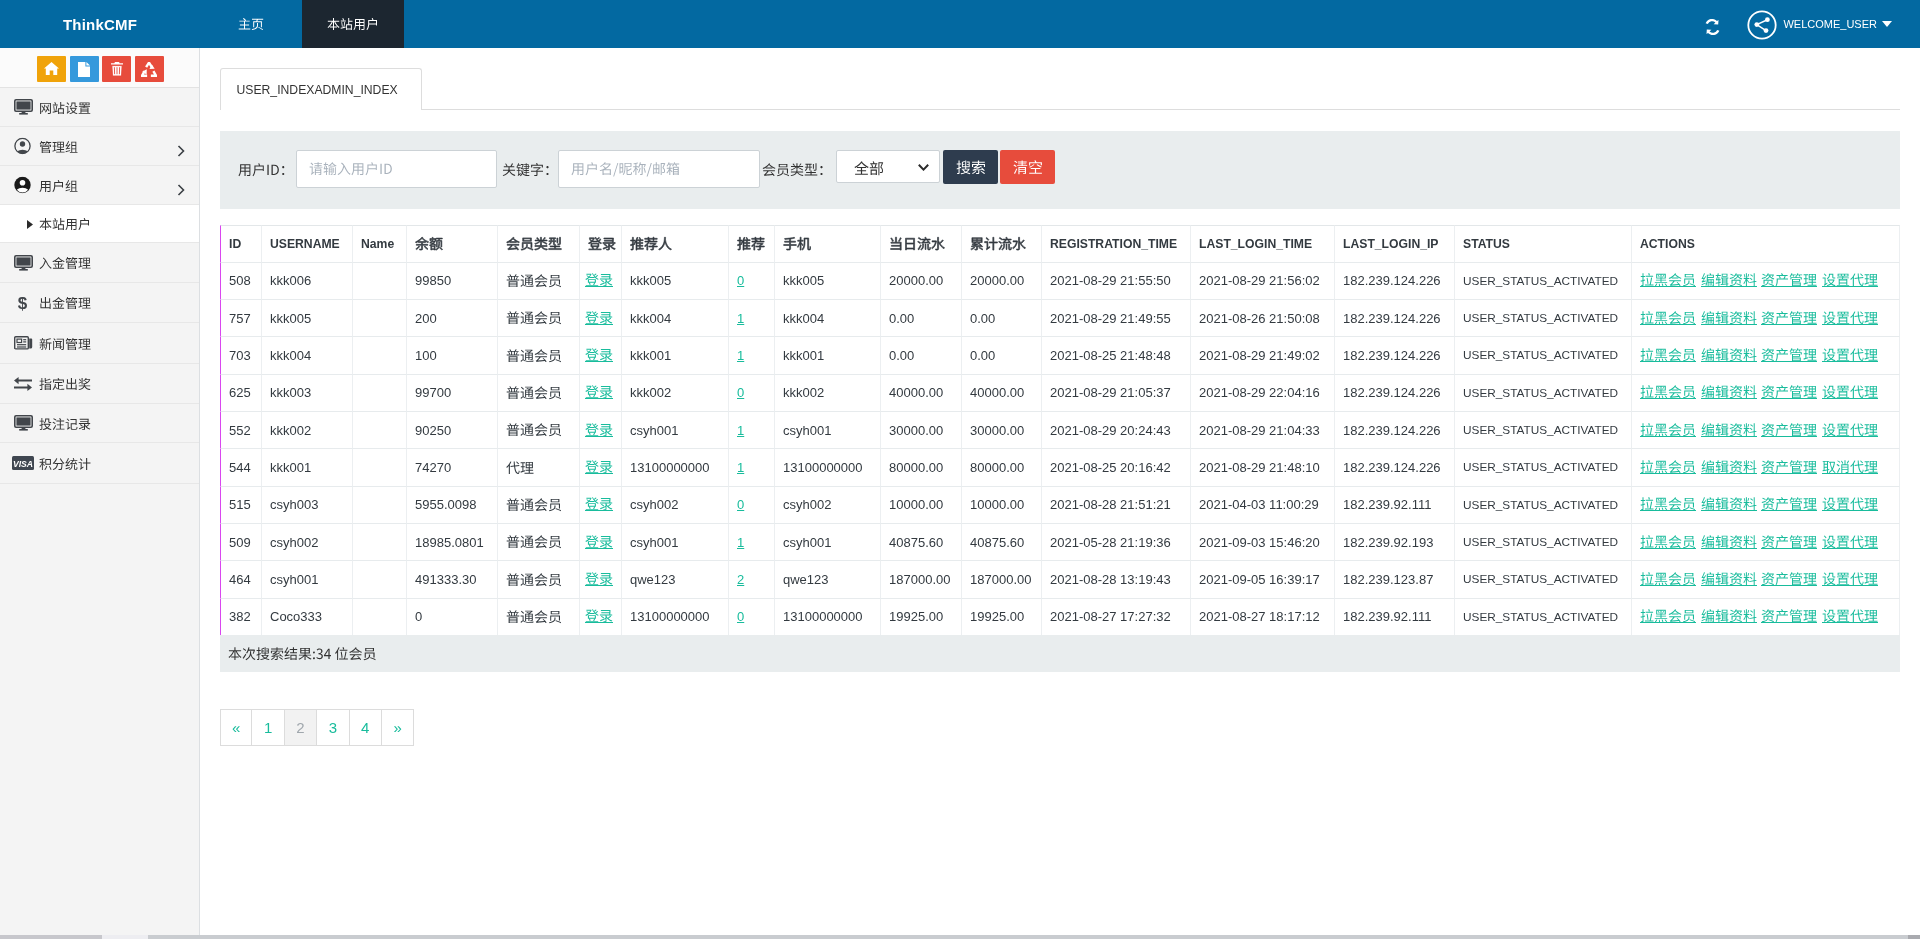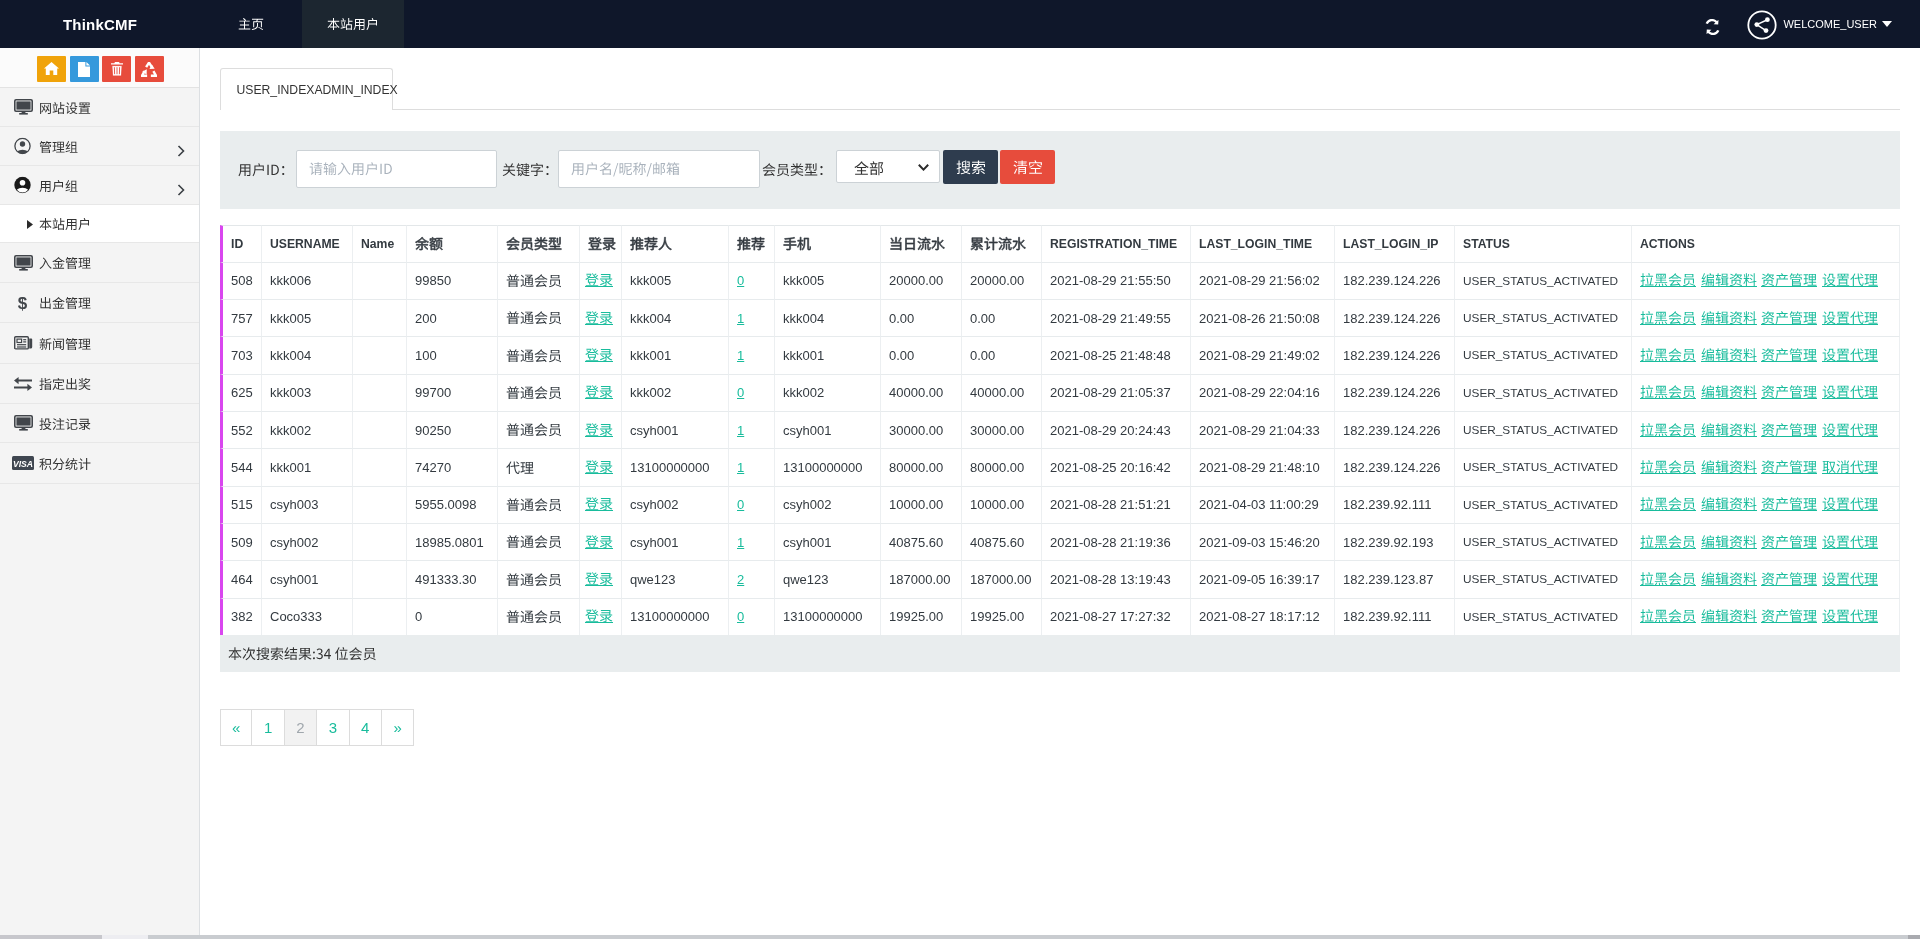--- a/index.html
+++ b/index.html
@@ -1,50 +1,50 @@
 <!DOCTYPE html>
 <html><head><meta charset="utf-8">
 <style>
 * { margin:0; padding:0; box-sizing:border-box; }
 html,body { width:1920px; height:939px; overflow:hidden; background:#fff;
   font-family:"Liberation Sans",sans-serif; }
 #page { position:relative; width:1920px; height:939px; background:#fff; color:#333a40; }
 svg { vertical-align:middle; }
 .abs { position:absolute; }
 
-#nav { position:absolute; left:0; top:0; width:1920px; height:48px; background:#0f172a; }
+#nav { position:absolute; left:0; top:0; width:1920px; height:48px; background:#0369a1; }
 #logo { position:absolute; left:0; top:0; width:200px; height:48px; display:flex; align-items:center; justify-content:center;
   color:#fff; font-size:15px; font-weight:bold; letter-spacing:0.2px;}
 .navli { position:absolute; top:0; height:48px; display:flex; align-items:center; justify-content:center; color:#fff; }
 
 #side { position:absolute; left:0; top:48px; width:200px; height:887px; background:#f4f4f4; border-right:1px solid #dcdfe2; }
 #btnrow { position:absolute; left:0; top:0; width:199px; height:40px; background:#fbfbfb; border-bottom:1px solid #e3e3e3; }
 .cbtn { position:absolute; top:8px; width:29px; height:26px; display:flex; align-items:center; justify-content:center; border-radius:1px;}
 .mitem { position:relative; width:199px; height:40px; border-bottom:1px solid #e7e7e7; background:#f4f4f4; }
 .mitem.sub { background:#fff; }
 .mi { position:absolute; top:50%; transform:translateY(-50%); }
 .mtx { position:absolute; left:39px; top:50%; transform:translateY(-50%); color:#333; }
 .chwrap { position:absolute; right:14px; top:14px; }
 #menu { position:absolute; left:0; top:40px; }
 
 #tabline { position:absolute; left:220px; top:109px; width:1680px; height:1px; background:#ddd; }
-#tab { position:absolute; left:220px; top:68px; width:173px; height:42px; background:#fff; border:1px solid #ddd; border-bottom:none;
+#tab { position:absolute; left:220px; top:68px; width:202px; height:42px; background:#fff; border:1px solid #ddd; border-bottom:none;
   display:flex; align-items:center; padding-left:15.5px; font-size:12.2px; color:#333; border-radius:3px 3px 0 0;}
 
 #band { position:absolute; left:220px; top:131px; width:1680px; height:77.5px; background:#e9edee; }
 .lab { position:absolute; top:0; height:77px; display:flex; align-items:center; color:#333; }
 .inp { position:absolute; top:19px; height:38px; background:#fff; border:1px solid #ccd2d6; border-radius:2px; display:flex; align-items:center; padding-left:12px; color:#a9b2bc; }
 #sel { position:absolute; left:616px; top:19px; width:104px; height:33px; background:#fff; border:1px solid #ccd2d6; border-radius:2px; color:#333; }
 .btn { position:absolute; top:19px; width:55px; height:34px; border-radius:2px; display:flex; align-items:center; justify-content:center; color:#fff; }
 
 #tbl { position:absolute; left:220px; top:224.6px; border-collapse:separate; border-spacing:0; table-layout:fixed; width:1680px; font-size:13px; color:#333a40; }
 #tbl th, #tbl td { border-bottom:1px solid #e7ebed; border-right:1px solid #eceff1; padding:0 0 0 8px; overflow:hidden; white-space:nowrap; vertical-align:middle; font-weight:normal; text-align:left; }
 #tbl th { border-top:1px solid #e3e7e9; height:38px; font-weight:bold; font-size:12.2px; }
 #tbl td { height:37.33px; }
-#tbl th:first-child, #tbl td:first-child { border-left:3px solid #d946ef; }
+#tbl th:first-child, #tbl td:first-child { border-left:1px solid #d946ef; }
 .lk { display:inline-block; color:#18bc9c; border-bottom:1px solid #18bc9c; }
 .lk svg { display:block; margin-bottom:-2.5px; }
 a.num { color:#18bc9c; text-decoration:underline; }
 .act .lk { margin-right:1px; }
 
 #foot { position:absolute; left:220px; top:634.8px; width:1680px; height:37px; background:#e9edee; display:flex; align-items:center; padding-left:8px; color:#333; font-size:15px;}
 
 #pager { position:absolute; left:220px; top:709px; height:37px; display:flex; font-size:15px; }
 .pg { width:32.4px; height:37px; border:1px solid #dcdcdc; border-left:none; background:#fff; color:#18bc9c; display:flex; align-items:center; justify-content:center; }
 .pg.first { border-left:1px solid #dcdcdc; }
@@ -545,21 +545,21 @@
               <path fill="currentColor" d="M2.2 -8.7C2.6 -8 3.1 -7.2 3.2 -6.6L4.1 -6.9C4 -7.5 3.5 -8.4 3 -9ZM10.9 -9.1C10.6 -8.4 10.1 -7.4 9.7 -6.8L10.5 -6.6C10.9 -7.1 11.4 -8 11.8 -8.7ZM9.7 -11.8C9.5 -11.3 9 -10.6 8.7 -10.1H4.6L5.2 -10.3C5 -10.8 4.6 -11.4 4.2 -11.8L3.3 -11.4C3.6 -11 4 -10.5 4.2 -10.1H1.5V-9.2H5.1V-6.4H0.7V-5.5H13.3V-6.4H8.9V-9.2H12.6V-10.1H9.8C10.1 -10.5 10.4 -11 10.7 -11.5ZM6.1 -9.2H7.9V-6.4H6.1ZM3.7 -1.6H10.4V-0.2H3.7ZM3.7 -2.5V-3.8H10.4V-2.5ZM2.6 -4.7V1.1H3.7V0.6H10.4V1.1H11.5V-4.7ZM14.9 -10.6C15.7 -9.9 16.8 -8.8 17.3 -8.2L18.1 -8.9C17.5 -9.5 16.5 -10.5 15.6 -11.2ZM17.6 -6.5H14.6V-5.5H16.6V-1.5C16 -1.3 15.3 -0.7 14.5 0.1L15.2 1C15.9 0 16.6 -0.8 17.1 -0.8C17.4 -0.8 17.9 -0.3 18.5 0C19.4 0.6 20.6 0.8 22.3 0.8C23.8 0.8 26.3 0.7 27.3 0.7C27.3 0.4 27.5 -0.1 27.6 -0.4C26.1 -0.2 24 -0.1 22.3 -0.1C20.8 -0.1 19.6 -0.2 18.7 -0.8C18.2 -1.1 17.9 -1.4 17.6 -1.5ZM19.1 -11.2V-10.4H25C24.4 -10 23.7 -9.5 23 -9.2C22.3 -9.5 21.6 -9.8 21 -10L20.3 -9.4C21.2 -9.1 22.2 -8.7 23.1 -8.2H19.1V-1H20.1V-3.3H22.4V-1.1H23.4V-3.3H25.8V-2C25.8 -1.9 25.8 -1.8 25.6 -1.8C25.4 -1.8 24.8 -1.8 24.2 -1.8C24.3 -1.6 24.4 -1.2 24.5 -1C25.4 -1 26 -1 26.4 -1.1C26.7 -1.3 26.8 -1.5 26.8 -2V-8.2H25C24.7 -8.4 24.4 -8.6 24 -8.8C25 -9.3 26.1 -10.1 26.8 -10.8L26.2 -11.3L26 -11.2ZM25.8 -7.4V-6.2H23.4V-7.4ZM20.1 -5.4H22.4V-4.1H20.1ZM20.1 -6.2V-7.4H22.4V-6.2ZM25.8 -5.4V-4.1H23.4V-5.4ZM30.2 0.8C30.7 0.6 31.5 0.6 38.9 -0.1C39.3 0.4 39.5 0.8 39.7 1.1L40.7 0.5C40.1 -0.5 38.7 -2 37.5 -3.1L36.6 -2.7C37.1 -2.2 37.7 -1.6 38.2 -1L31.8 -0.5C32.8 -1.4 33.8 -2.5 34.7 -3.7H40.9V-4.7H29.2V-3.7H33.2C32.3 -2.5 31.3 -1.3 30.9 -1C30.5 -0.6 30.1 -0.3 29.8 -0.3C30 0 30.1 0.6 30.2 0.8ZM35.1 -11.8C33.8 -9.9 31.3 -8.1 28.6 -6.9C28.8 -6.7 29.2 -6.3 29.4 -6C30.2 -6.4 31 -6.8 31.7 -7.3V-6.4H38.4V-7.4H31.9C33.1 -8.2 34.2 -9.1 35 -10.1C35.9 -9.2 37.1 -8.2 38.4 -7.4C39.1 -6.9 39.9 -6.5 40.7 -6.2C40.9 -6.5 41.3 -6.9 41.5 -7.1C39.2 -7.9 36.9 -9.4 35.6 -10.8L36.1 -11.3ZM45.8 -10.2H52.3V-8.6H45.8ZM44.7 -11.1V-7.7H53.4V-11.1ZM48.4 -4.6V-3.3C48.4 -2.2 48 -0.7 42.9 0.3C43.2 0.5 43.5 0.9 43.6 1.2C48.8 0 49.5 -1.8 49.5 -3.3V-4.6ZM49.4 -0.9C51.1 -0.3 53.4 0.6 54.6 1.2L55.1 0.3C53.9 -0.3 51.6 -1.1 49.9 -1.7ZM44.2 -6.5V-1.3H45.2V-5.5H52.9V-1.4H54V-6.5Z"></path>
             </svg></td>
           <td style="padding-left:5px"><span class="lk"><svg width="28.0" height="17.5" viewBox="0 -14 28.0 17.5" style="">
                 <path fill="currentColor" d="M4 -4.9H9.8V-3.2H4ZM2.9 -5.8V-2.3H10.9V-5.8ZM12.3 -10C11.8 -9.5 11 -8.8 10.3 -8.3C10 -8.6 9.7 -9 9.4 -9.4C10.1 -9.8 10.9 -10.5 11.6 -11.1L10.7 -11.6C10.3 -11.1 9.6 -10.5 8.9 -10C8.5 -10.5 8.2 -11.1 7.9 -11.7L7 -11.4C7.6 -10.1 8.4 -8.9 9.4 -7.9H4.7C5.5 -8.7 6.2 -9.8 6.6 -10.9L6 -11.3L5.8 -11.2H1.4V-10.3H5.3C4.9 -9.6 4.4 -9 3.9 -8.4C3.4 -8.9 2.6 -9.4 2 -9.8L1.4 -9.2C2.1 -8.8 2.8 -8.2 3.2 -7.8C2.3 -7 1.3 -6.3 0.4 -5.9C0.6 -5.7 0.9 -5.3 1 -5.1C2.2 -5.7 3.5 -6.5 4.5 -7.6V-7H9.5V-7.7C10.5 -6.6 11.7 -5.8 12.9 -5.2C13.1 -5.5 13.4 -5.9 13.6 -6.1C12.7 -6.5 11.8 -7.1 11 -7.7C11.7 -8.2 12.5 -8.8 13.1 -9.4ZM9.1 -2.2C8.9 -1.6 8.5 -0.7 8.1 -0.1H4.8L5.7 -0.4C5.6 -0.9 5.2 -1.7 4.9 -2.2L3.9 -1.9C4.2 -1.3 4.6 -0.6 4.7 -0.1H0.8V0.8H13.2V-0.1H9.2C9.5 -0.7 9.8 -1.3 10.1 -1.9ZM15.9 -4.4C16.8 -3.9 17.9 -3.1 18.4 -2.6L19.2 -3.3C18.6 -3.9 17.5 -4.6 16.6 -5.1ZM15.9 -11V-10H24.4L24.3 -8.7H16.3V-7.8H24.2L24.2 -6.5H14.9V-5.5H20.5V-3C18.4 -2.1 16.3 -1.3 15 -0.8L15.5 0.2C16.9 -0.4 18.7 -1.2 20.5 -2V-0C20.5 0.2 20.4 0.2 20.2 0.2C19.9 0.3 19.2 0.3 18.3 0.2C18.5 0.5 18.6 0.9 18.7 1.1C19.8 1.1 20.5 1.1 20.9 1C21.4 0.8 21.5 0.6 21.5 -0V-3.3C22.7 -1.5 24.5 -0.1 26.7 0.6C26.8 0.3 27.1 -0.1 27.3 -0.4C25.8 -0.8 24.5 -1.5 23.5 -2.5C24.3 -3 25.4 -3.8 26.2 -4.5L25.3 -5.2C24.7 -4.5 23.7 -3.7 22.8 -3.1C22.3 -3.7 21.9 -4.4 21.5 -5.1V-5.5H27.2V-6.5H25.3C25.4 -7.9 25.5 -9.6 25.5 -11L24.7 -11L24.5 -11Z"></path>
               </svg></span></td>
           <td>csyh001</td>
           <td><a class="num">1</a></td>
           <td>csyh001</td>
           <td>40875.60</td>
           <td>40875.60</td>
-          <td>2021-08-28 21:19:36</td>
+          <td>2021-05-28 21:19:36</td>
           <td>2021-09-03 15:46:20</td>
           <td>182.239.92.193</td>
           <td style="font-size:11.8px">USER_STATUS_ACTIVATED</td>
           <td class="act"><span class="lk"><svg width="56.0" height="17.5" viewBox="0 -14 56.0 17.5" style="">
                 <path fill="currentColor" d="M5.6 -9.2V-8.2H13.1V-9.2ZM6.6 -7.1C7 -5.2 7.4 -2.6 7.5 -1.1L8.5 -1.4C8.4 -2.8 8 -5.4 7.5 -7.3ZM8.2 -11.6C8.5 -10.9 8.8 -10 8.9 -9.4L9.9 -9.7C9.8 -10.3 9.5 -11.2 9.2 -11.9ZM4.9 -0.5V0.5H13.5V-0.5H10.7C11.2 -2.4 11.8 -5.1 12.1 -7.3L11 -7.4C10.8 -5.3 10.2 -2.4 9.7 -0.5ZM2.5 -11.8V-8.9H0.8V-8H2.5V-4.8C1.8 -4.6 1.1 -4.5 0.6 -4.4L0.9 -3.3L2.5 -3.8V-0.1C2.5 0.1 2.5 0.1 2.3 0.1C2.1 0.2 1.6 0.2 1 0.1C1.1 0.4 1.3 0.8 1.3 1.1C2.2 1.1 2.7 1.1 3.1 0.9C3.4 0.7 3.5 0.5 3.5 -0.1V-4.1L5.1 -4.6L5 -5.6L3.5 -5.1V-8H5V-8.9H3.5V-11.8ZM17.9 -9.7C18.4 -9.1 18.7 -8.2 18.8 -7.6L19.6 -7.9C19.5 -8.5 19.1 -9.3 18.6 -10ZM23.2 -10C23 -9.3 22.5 -8.4 22.1 -7.8L22.8 -7.5C23.2 -8.1 23.6 -8.9 24 -9.7ZM18.8 -1.3C18.9 -0.5 19 0.4 19 1L20 0.9C20 0.3 19.9 -0.6 19.7 -1.3ZM21.6 -1.2C22 -0.5 22.3 0.4 22.4 1L23.4 0.8C23.3 0.2 23 -0.7 22.6 -1.4ZM24.5 -1.3C25.2 -0.5 25.9 0.5 26.3 1.1L27.3 0.7C26.9 0.1 26.1 -0.9 25.5 -1.6ZM16.4 -1.6C16 -0.8 15.4 0.2 14.8 0.7L15.8 1.2C16.4 0.5 17 -0.5 17.4 -1.4ZM17.2 -10.3H20.5V-7.3H17.2ZM21.5 -10.3H24.7V-7.3H21.5ZM14.8 -3.1V-2.2H27.2V-3.1H21.5V-4.4H26.1V-5.3H21.5V-6.4H25.8V-11.2H16.2V-6.4H20.5V-5.3H15.9V-4.4H20.5V-3.1ZM30.2 0.8C30.7 0.6 31.5 0.6 38.9 -0.1C39.3 0.4 39.5 0.8 39.7 1.1L40.7 0.5C40.1 -0.5 38.7 -2 37.5 -3.1L36.6 -2.7C37.1 -2.2 37.7 -1.6 38.2 -1L31.8 -0.5C32.8 -1.4 33.8 -2.5 34.7 -3.7H40.9V-4.7H29.2V-3.7H33.2C32.3 -2.5 31.3 -1.3 30.9 -1C30.5 -0.6 30.1 -0.3 29.8 -0.3C30 0 30.1 0.6 30.2 0.8ZM35.1 -11.8C33.8 -9.9 31.3 -8.1 28.6 -6.9C28.8 -6.7 29.2 -6.3 29.4 -6C30.2 -6.4 31 -6.8 31.7 -7.3V-6.4H38.4V-7.4H31.9C33.1 -8.2 34.2 -9.1 35 -10.1C35.9 -9.2 37.1 -8.2 38.4 -7.4C39.1 -6.9 39.9 -6.5 40.7 -6.2C40.9 -6.5 41.3 -6.9 41.5 -7.1C39.2 -7.9 36.9 -9.4 35.6 -10.8L36.1 -11.3ZM45.8 -10.2H52.3V-8.6H45.8ZM44.7 -11.1V-7.7H53.4V-11.1ZM48.4 -4.6V-3.3C48.4 -2.2 48 -0.7 42.9 0.3C43.2 0.5 43.5 0.9 43.6 1.2C48.8 0 49.5 -1.8 49.5 -3.3V-4.6ZM49.4 -0.9C51.1 -0.3 53.4 0.6 54.6 1.2L55.1 0.3C53.9 -0.3 51.6 -1.1 49.9 -1.7ZM44.2 -6.5V-1.3H45.2V-5.5H52.9V-1.4H54V-6.5Z"></path>
               </svg></span> <span class="lk"><svg width="56.0" height="17.5" viewBox="0 -14 56.0 17.5" style="">
                 <path fill="currentColor" d="M0.6 -0.8 0.8 0.2C2 -0.3 3.4 -0.9 4.8 -1.4L4.6 -2.3C3.1 -1.7 1.6 -1.1 0.6 -0.8ZM0.9 -5.9C1.1 -6 1.4 -6.1 2.9 -6.3C2.3 -5.4 1.8 -4.7 1.6 -4.4C1.2 -3.9 0.9 -3.5 0.6 -3.5C0.7 -3.2 0.9 -2.7 1 -2.5C1.2 -2.7 1.7 -2.9 4.7 -3.6C4.7 -3.8 4.7 -4.2 4.7 -4.4L2.3 -3.9C3.3 -5.2 4.3 -6.8 5.1 -8.4L4.2 -8.8C4 -8.3 3.7 -7.8 3.4 -7.2L1.9 -7.1C2.7 -8.3 3.4 -9.9 4 -11.4L3 -11.8C2.5 -10.1 1.6 -8.2 1.3 -7.8C1 -7.3 0.8 -6.9 0.5 -6.9C0.6 -6.6 0.8 -6.1 0.9 -5.9ZM8.7 -4.9V-2.8H7.6V-4.9ZM9.5 -4.9H10.4V-2.8H9.5ZM6.7 -5.8V1H7.6V-2H8.7V0.7H9.5V-2H10.4V0.6H11.2V-2H12.2V0.1C12.2 0.2 12.2 0.2 12.1 0.2C12 0.2 11.7 0.2 11.4 0.2C11.5 0.4 11.6 0.8 11.6 1C12.1 1 12.5 1 12.7 0.9C13 0.7 13 0.5 13 0.1V-5.8L12.2 -5.8ZM11.2 -4.9H12.2V-2.8H11.2ZM8.5 -11.6C8.7 -11.2 8.9 -10.7 9.1 -10.2H5.8V-7.2C5.8 -5.1 5.7 -1.9 4.4 0.3C4.6 0.4 5 0.7 5.2 0.9C6.5 -1.4 6.7 -4.7 6.8 -7H12.9V-10.2H10.2C10 -10.7 9.8 -11.4 9.5 -11.8ZM6.8 -9.4H11.9V-7.9H6.8ZM21.7 -10.5H25.5V-9.1H21.7ZM20.7 -11.3V-8.3H26.5V-11.3ZM15.1 -4.6C15.2 -4.8 15.7 -4.8 16.1 -4.8H17.4V-2.8L14.6 -2.3L14.8 -1.3L17.4 -1.8V1.1H18.4V-2L20 -2.4L19.9 -3.3L18.4 -3V-4.8H19.7V-5.8H18.4V-8H17.4V-5.8H16.1C16.5 -6.8 16.9 -7.9 17.2 -9.1H19.8V-10.1H17.5C17.6 -10.6 17.7 -11.1 17.8 -11.6L16.7 -11.8C16.7 -11.2 16.6 -10.7 16.4 -10.1H14.7V-9.1H16.2C15.9 -8 15.6 -7.1 15.5 -6.7C15.2 -6.1 15.1 -5.6 14.8 -5.6C14.9 -5.3 15.1 -4.8 15.1 -4.6ZM25.4 -6.6V-5.4H21.8V-6.6ZM19.6 -1.1 19.8 -0.1 25.4 -0.6V1.1H26.4V-0.6L27.4 -0.7L27.4 -1.6L26.4 -1.5V-6.6H27.3V-7.5H19.9V-6.6H20.9V-1.1ZM25.4 -4.6V-3.4H21.8V-4.6ZM25.4 -2.6V-1.5L21.8 -1.2V-2.6ZM29.2 -10.5C30.2 -10.2 31.5 -9.5 32.1 -9L32.7 -9.8C32 -10.3 30.7 -10.9 29.7 -11.3ZM28.7 -6.9 29 -6C30.1 -6.3 31.6 -6.8 32.9 -7.3L32.7 -8.2C31.2 -7.7 29.7 -7.2 28.7 -6.9ZM30.5 -5.2V-1.3H31.6V-4.2H38.5V-1.4H39.6V-5.2ZM34.6 -3.8C34.2 -1.5 33.1 -0.3 28.7 0.3C28.9 0.5 29.1 0.9 29.2 1.1C33.9 0.5 35.2 -1 35.7 -3.8ZM35.2 -1.1C37 -0.5 39.3 0.4 40.5 1.1L41.1 0.2C39.9 -0.4 37.5 -1.3 35.8 -1.8ZM34.8 -11.7C34.4 -10.7 33.7 -9.5 32.5 -8.7C32.8 -8.6 33.1 -8.3 33.3 -8C33.9 -8.5 34.4 -9.1 34.8 -9.6H36.4C36 -8.2 35.1 -6.9 32.6 -6.2C32.8 -6 33 -5.7 33.1 -5.5C35.1 -6 36.2 -7 36.8 -8.1C37.7 -6.9 39.1 -6 40.7 -5.6C40.8 -5.8 41.1 -6.2 41.3 -6.4C39.5 -6.8 38 -7.7 37.3 -8.9C37.3 -9.1 37.4 -9.4 37.5 -9.6H39.6C39.4 -9.2 39.1 -8.7 38.9 -8.4L39.8 -8.1C40.2 -8.7 40.6 -9.5 41 -10.3L40.2 -10.5L40 -10.5H35.3C35.5 -10.8 35.6 -11.2 35.8 -11.6ZM42.8 -10.7C43.1 -9.7 43.5 -8.4 43.5 -7.6L44.4 -7.8C44.3 -8.6 43.9 -9.9 43.5 -10.9ZM47.3 -10.9C47.1 -10 46.7 -8.6 46.4 -7.7L47 -7.5C47.4 -8.3 47.9 -9.6 48.2 -10.7ZM49.2 -10C50 -9.5 51 -8.8 51.4 -8.2L52 -9C51.5 -9.6 50.6 -10.3 49.8 -10.8ZM48.5 -6.5C49.3 -6.1 50.4 -5.3 50.8 -4.8L51.4 -5.7C50.9 -6.2 49.8 -6.8 49 -7.3ZM42.7 -7.1V-6.1H44.6C44.1 -4.5 43.2 -2.7 42.4 -1.7C42.6 -1.4 42.9 -1 43 -0.7C43.7 -1.6 44.4 -3.1 44.9 -4.7V1.1H45.9V-4.7C46.4 -3.9 47.1 -2.8 47.3 -2.3L48 -3.1C47.7 -3.6 46.3 -5.4 45.9 -5.9V-6.1H48.2V-7.1H45.9V-11.7H44.9V-7.1ZM48.2 -2.8 48.3 -1.9 52.7 -2.7V1.1H53.7V-2.9L55.5 -3.2L55.4 -4.1L53.7 -3.9V-11.8H52.7V-3.7Z"></path>
               </svg></span> <span class="lk"><svg width="56.0" height="17.5" viewBox="0 -14 56.0 17.5" style="">
                 <path fill="currentColor" d="M1.2 -10.5C2.2 -10.2 3.5 -9.5 4.1 -9L4.7 -9.8C4 -10.3 2.7 -10.9 1.7 -11.3ZM0.7 -6.9 1 -6C2.1 -6.3 3.6 -6.8 4.9 -7.3L4.7 -8.2C3.2 -7.7 1.7 -7.2 0.7 -6.9ZM2.5 -5.2V-1.3H3.6V-4.2H10.5V-1.4H11.6V-5.2ZM6.6 -3.8C6.2 -1.5 5.1 -0.3 0.7 0.3C0.9 0.5 1.1 0.9 1.2 1.1C5.9 0.5 7.2 -1 7.7 -3.8ZM7.2 -1.1C9 -0.5 11.3 0.4 12.5 1.1L13.1 0.2C11.9 -0.4 9.5 -1.3 7.8 -1.8ZM6.8 -11.7C6.4 -10.7 5.7 -9.5 4.5 -8.7C4.8 -8.6 5.1 -8.3 5.3 -8C5.9 -8.5 6.4 -9.1 6.8 -9.6H8.4C8 -8.2 7.1 -6.9 4.6 -6.2C4.8 -6 5 -5.7 5.1 -5.5C7.1 -6 8.2 -7 8.8 -8.1C9.7 -6.9 11.1 -6 12.7 -5.6C12.8 -5.8 13.1 -6.2 13.3 -6.4C11.6 -6.8 10 -7.7 9.3 -8.9C9.3 -9.1 9.4 -9.4 9.5 -9.6H11.6C11.4 -9.2 11.1 -8.7 10.9 -8.4L11.8 -8.1C12.2 -8.7 12.6 -9.5 13 -10.3L12.2 -10.5L12 -10.5H7.3C7.5 -10.8 7.6 -11.2 7.8 -11.6ZM17.7 -8.6C18.1 -7.9 18.7 -7.1 18.9 -6.5L19.8 -7C19.6 -7.5 19.1 -8.3 18.6 -8.9ZM23.6 -8.9C23.4 -8.2 22.9 -7.2 22.5 -6.5H15.7V-4.6C15.7 -3.1 15.6 -1 14.5 0.5C14.7 0.6 15.2 1 15.4 1.2C16.6 -0.4 16.8 -2.9 16.8 -4.5V-5.5H27V-6.5H23.6C24 -7.1 24.4 -7.8 24.8 -8.5ZM19.9 -11.5C20.3 -11.1 20.6 -10.5 20.8 -10.1H15.5V-9.1H26.6V-10.1H22L22.1 -10.1C21.9 -10.6 21.4 -11.3 21 -11.8ZM31 -6.1V1.1H32V0.7H38.8V1.1H39.8V-2.4H32V-3.3H39.1V-6.1ZM38.8 -0.2H32V-1.5H38.8ZM34.2 -8.7C34.3 -8.4 34.5 -8.1 34.6 -7.8H29.4V-5.5H30.4V-7H39.7V-5.5H40.8V-7.8H35.7C35.5 -8.2 35.3 -8.6 35.1 -8.9ZM32 -5.3H38.1V-4.1H32ZM30.3 -11.8C30 -10.6 29.4 -9.4 28.6 -8.6C28.9 -8.5 29.3 -8.3 29.5 -8.1C29.9 -8.6 30.3 -9.2 30.6 -9.8H31.6C31.9 -9.3 32.2 -8.7 32.4 -8.3L33.2 -8.6C33.1 -8.9 32.9 -9.4 32.6 -9.8H34.8V-10.6H31C31.1 -10.9 31.3 -11.3 31.4 -11.6ZM36.3 -11.8C36 -10.8 35.5 -9.8 34.9 -9.1C35.1 -9 35.6 -8.8 35.8 -8.6C36 -9 36.3 -9.4 36.6 -9.8H37.6C38 -9.3 38.4 -8.7 38.6 -8.2L39.4 -8.6C39.3 -9 39 -9.4 38.7 -9.8H41.2V-10.6H36.9C37.1 -10.9 37.2 -11.3 37.3 -11.6ZM48.7 -7.6H50.8V-5.8H48.7ZM51.7 -7.6H53.9V-5.8H51.7ZM48.7 -10.2H50.8V-8.4H48.7ZM51.7 -10.2H53.9V-8.4H51.7ZM46.5 -0.3V0.7H55.5V-0.3H51.8V-2.2H55.1V-3.2H51.8V-4.8H54.9V-11.1H47.7V-4.8H50.7V-3.2H47.5V-2.2H50.7V-0.3ZM42.5 -1.4 42.8 -0.3C44 -0.7 45.6 -1.3 47.1 -1.8L46.9 -2.8L45.4 -2.3V-5.8H46.8V-6.8H45.4V-9.8H47V-10.8H42.6V-9.8H44.4V-6.8H42.8V-5.8H44.4V-2C43.7 -1.8 43 -1.6 42.5 -1.4Z"></path>
               </svg></span> <span class="lk"><svg width="56.0" height="17.5" viewBox="0 -14 56.0 17.5" style="">

